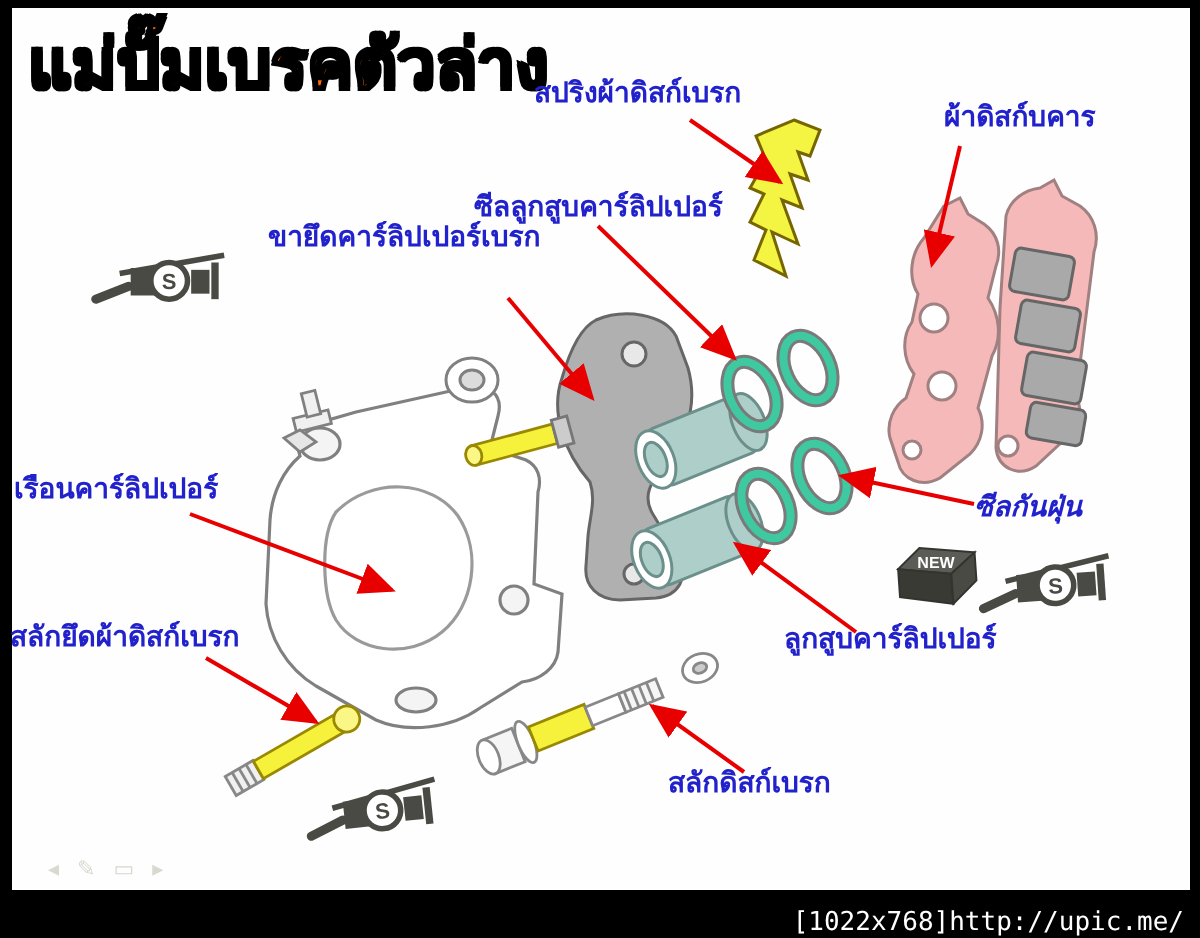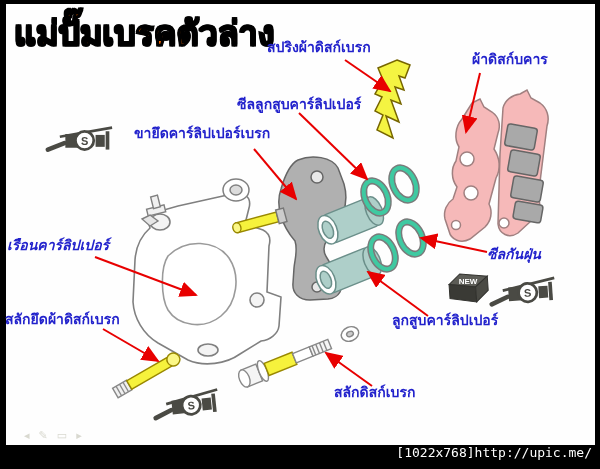--- a/index.html
+++ b/index.html
@@ -20,21 +20,21 @@
     white-space:nowrap;line-height:1.4;
   }
   .lbl{
     position:absolute;color:#2222cc;font-weight:bold;font-size:14px;
     font-family:"DejaVu Serif","Liberation Serif",serif;
     white-space:nowrap;line-height:1.25;
   }
   .diagram-svg{position:absolute;left:0;top:0;}
   .footer-bar{
     position:absolute;left:0;top:445px;width:600px;height:24px;background:#000;
-    display:flex;align-items:flex-start;justify-content:flex-end;
+    display:flex;align-items:flex-end;justify-content:flex-end;
   }
   .footer-bar span{
     color:#fff;font-size:13px;font-family:"DejaVu Sans Mono","Liberation Mono",monospace;
     padding-right:8px;letter-spacing:0px;
   }
   .ppt-controls{
     position:absolute;left:24px;top:429px;display:flex;gap:9px;
     color:#d9d9d0;font-size:11px;line-height:12px;
   }
   .ppt-controls span{cursor:pointer;}
@@ -203,22 +203,22 @@
     <line x1="103" y1="329" x2="158" y2="361" marker-end="url(#arrowhead)"></line>
     <line x1="372" y1="386" x2="326" y2="353" marker-end="url(#arrowhead)"></line>
   </g>
 </svg>
 
 <div class="page-title">แม่ปั๊มเบรคตัวล่าง</div>
 
 <div class="lbl" style="left:267px;top:39px;">สปริงผ้าดิสก์เบรก</div>
 <div class="lbl" style="left:472px;top:51px;">ผ้าดิสก์บคาร</div>
 <div class="lbl" style="left:237px;top:96px;">ซีลลูกสูบคาร์ลิปเปอร์</div>
-<div class="lbl" style="left:134px;top:125px;">ขายึดคาร์ลิปเปอร์เบรก</div>
-<div class="lbl" style="left:7px;top:237px;font-style:italic;">เรือนคาร์ลิปเปอร์</div>
+<div class="lbl" style="left:134px;top:111px;">ขายึดคาร์ลิปเปอร์เบรก</div>
+<div class="lbl" style="left:7px;top:237px;">เรือนคาร์ลิปเปอร์</div>
 <div class="lbl" style="left:487px;top:246px;font-style:italic;">ซีลกันฝุ่น</div>
 <div class="lbl" style="left:5px;top:311px;text-align:center;">สลักยึดผ้าดิสก์เบรก</div>
 <div class="lbl" style="left:392px;top:312px;">ลูกสูบคาร์ลิปเปอร์</div>
 <div class="lbl" style="left:334px;top:384px;">สลักดิสก์เบรก</div>
 
 <div class="ppt-controls">
   <span>◂</span>
   <span>✎</span>
   <span>▭</span>
   <span>▸</span>

